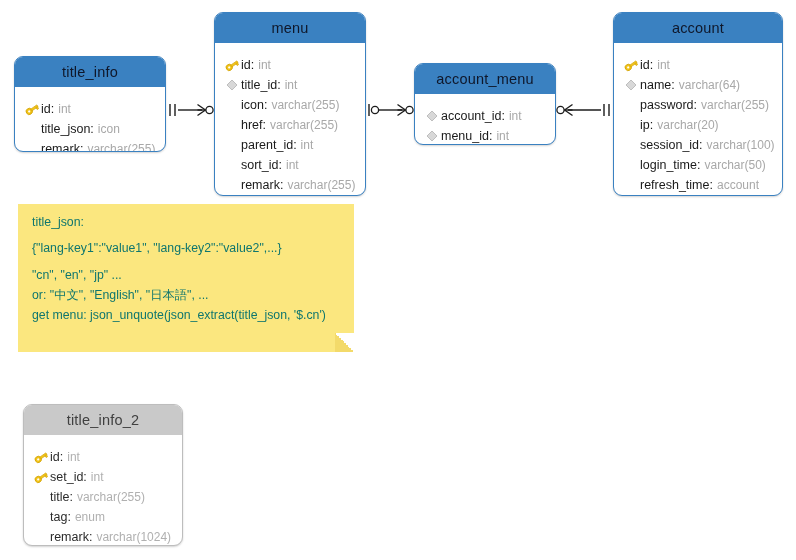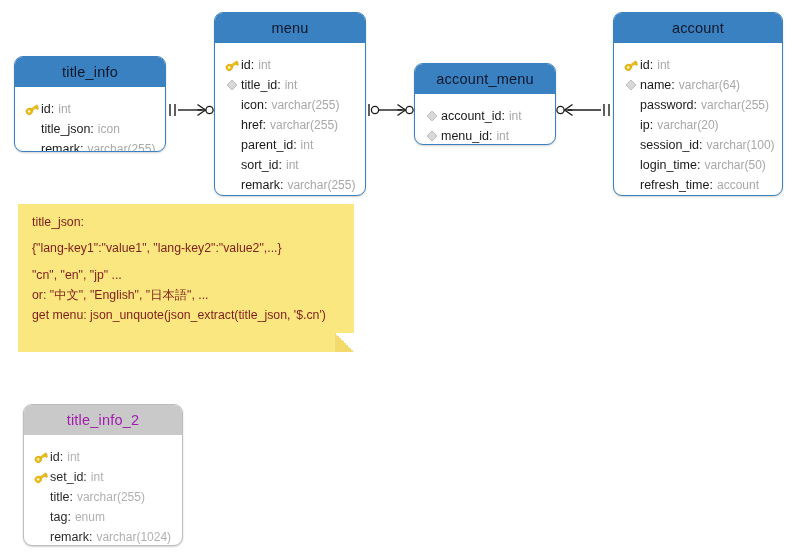--- a/index.html
+++ b/index.html
@@ -38,21 +38,21 @@
     line-height: 30px;
     text-align: center;
     background: #3a81c1;
     color: #0f172a;
     font-size: 14.5px;
     letter-spacing: 0.2px;
     white-space: nowrap;
   }
   .entity.gray .entity-header {
     background: #c9c9c9;
-    color: #a21caf;
+    color: #404040;
   }
   .entity-body {
     padding: 12px 0 8px 0;
   }
   .field {
     display: flex;
     align-items: center;
     height: 20px;
     padding: 0 6px 0 7px;
     white-space: nowrap;
@@ -82,21 +82,21 @@
   .entity.gray .fname, .entity.gray .fsep { color: #2b2b2b; }
   .entity.gray .ftype { color: #b0b0b0; }
 
   
   .note {
     position: absolute;
     box-sizing: border-box;
     background: #fbe77f;
     padding: 12px 14px 10px 14px;
     font-size: 12.3px;
-    color: #7f1d1d;
+    color: #0f766e;
     line-height: 1.0;
   }
   .note-line {
     margin-bottom: 14px;
     white-space: nowrap;
   }
   .note-line.tight { margin-bottom: 8px; }
   .note-line:last-child { margin-bottom: 0; }
   .note-fold {
     position: absolute;

